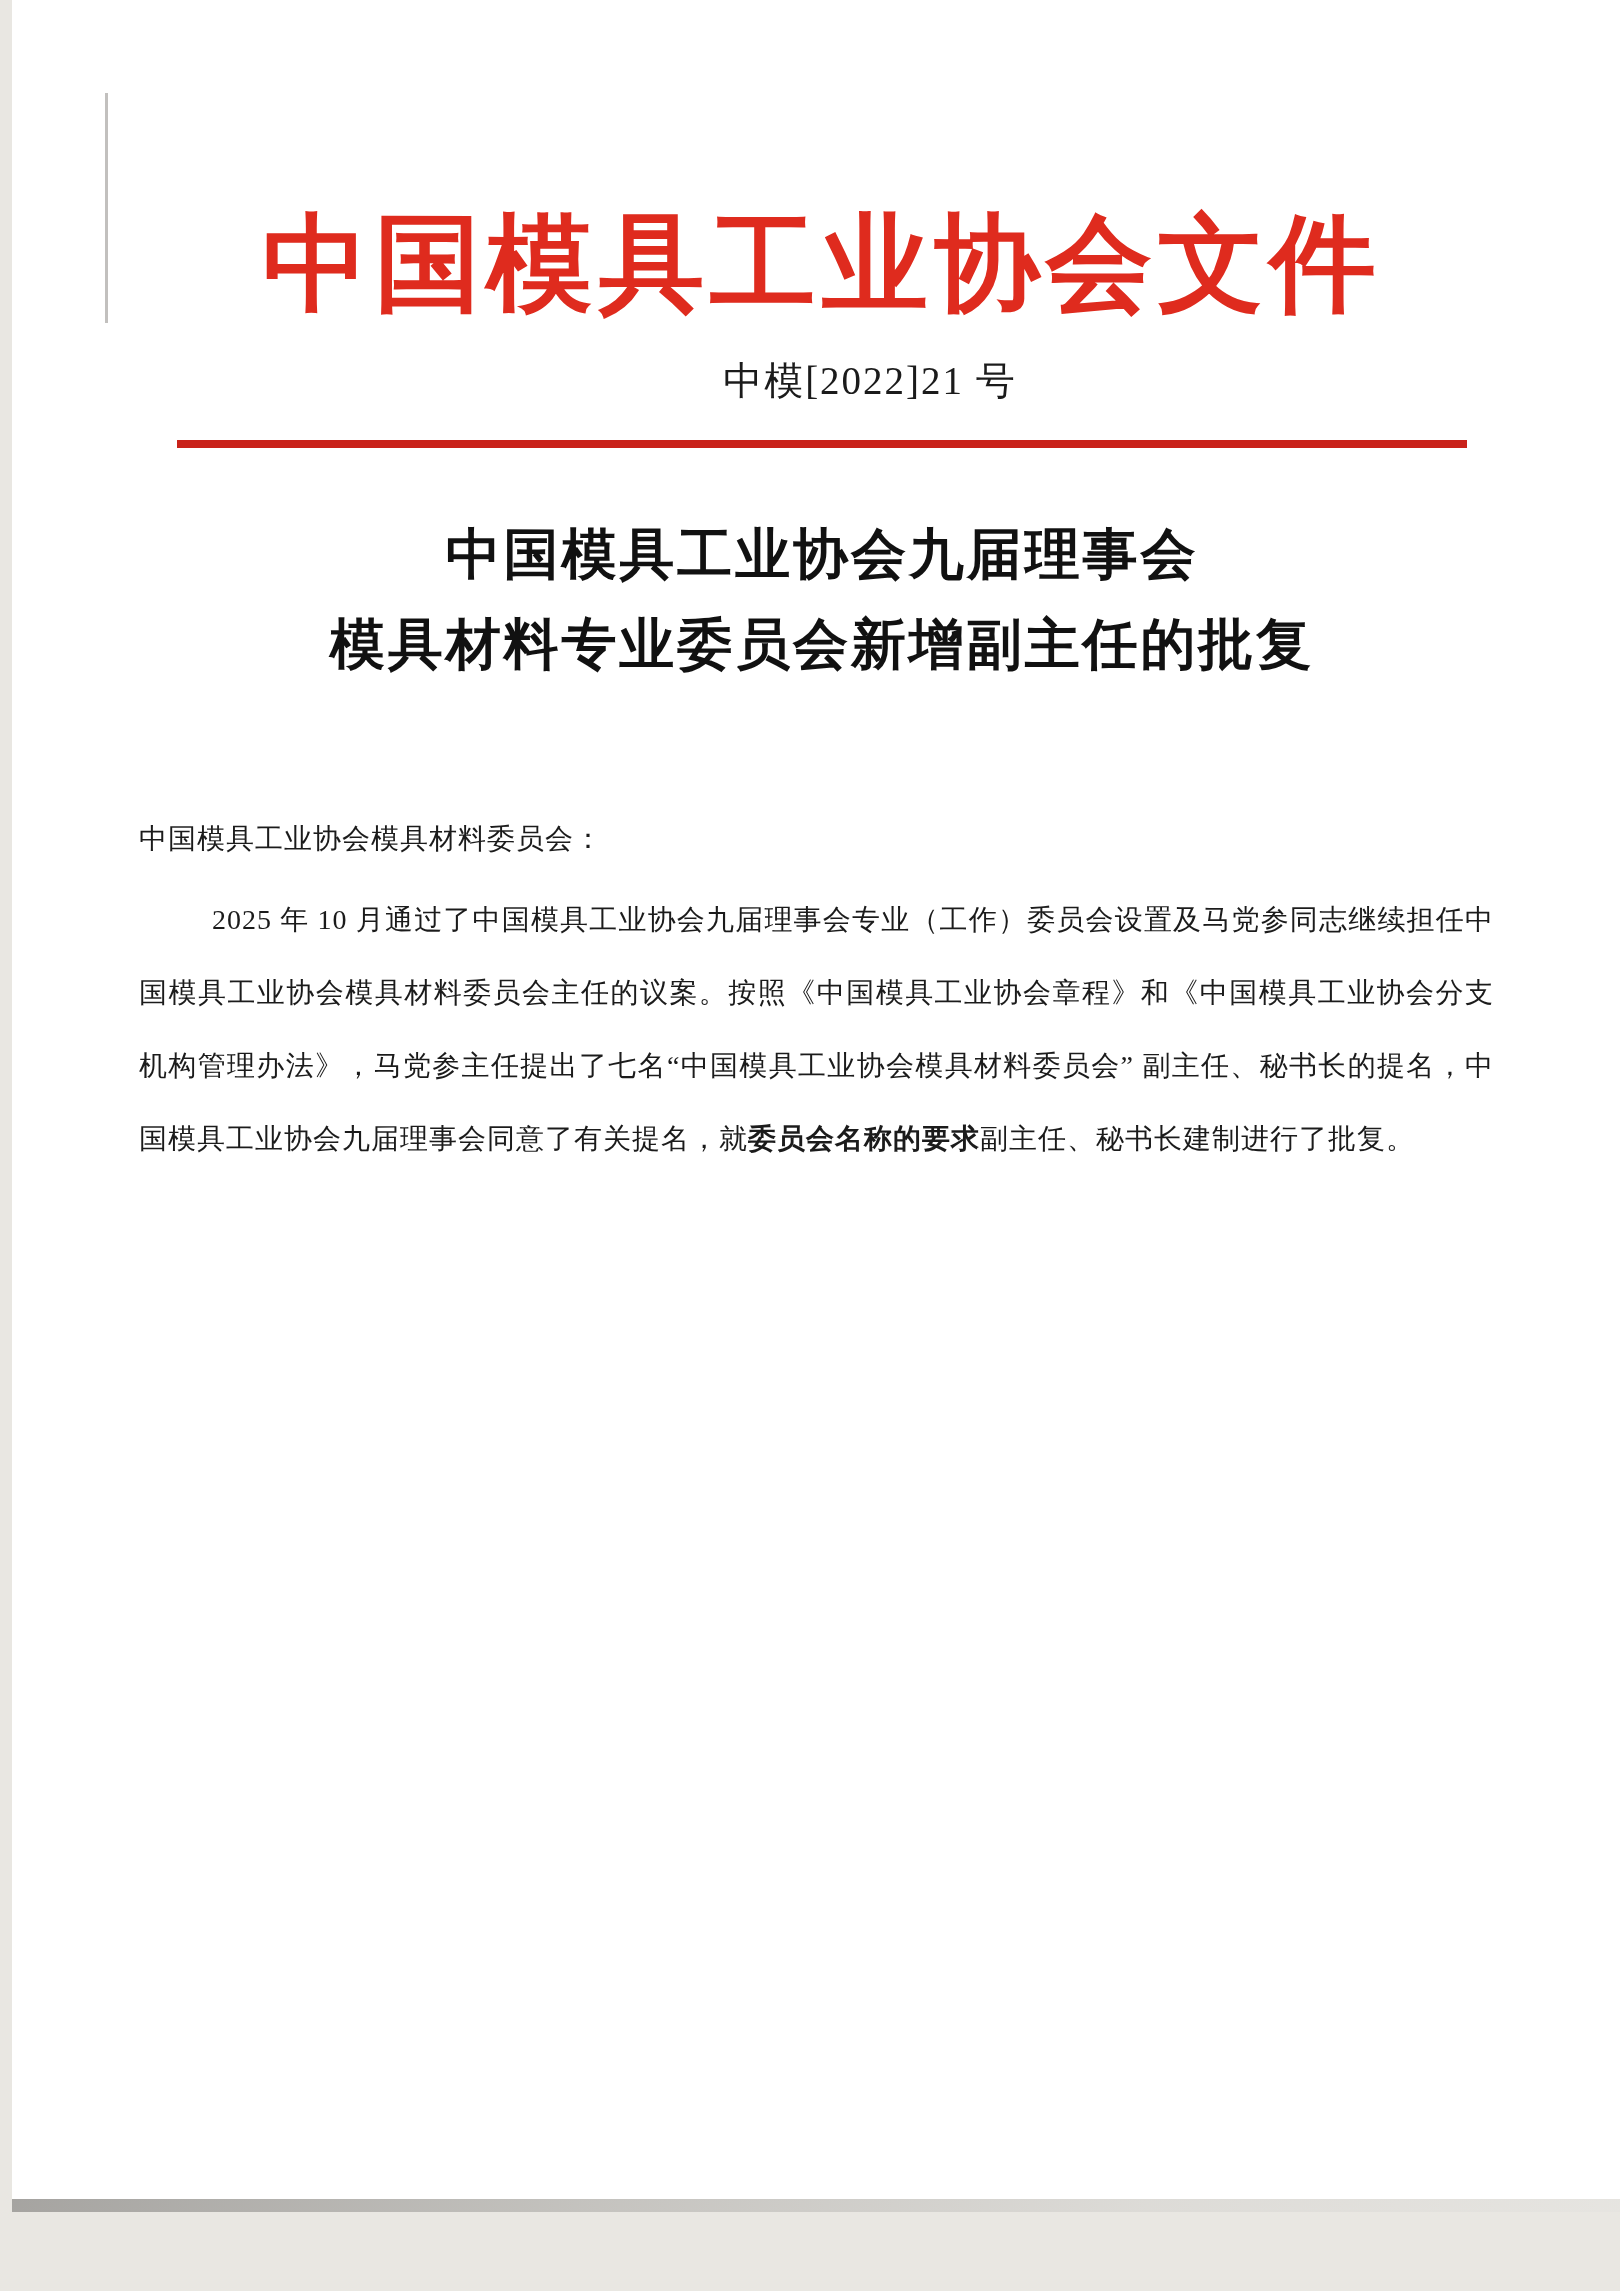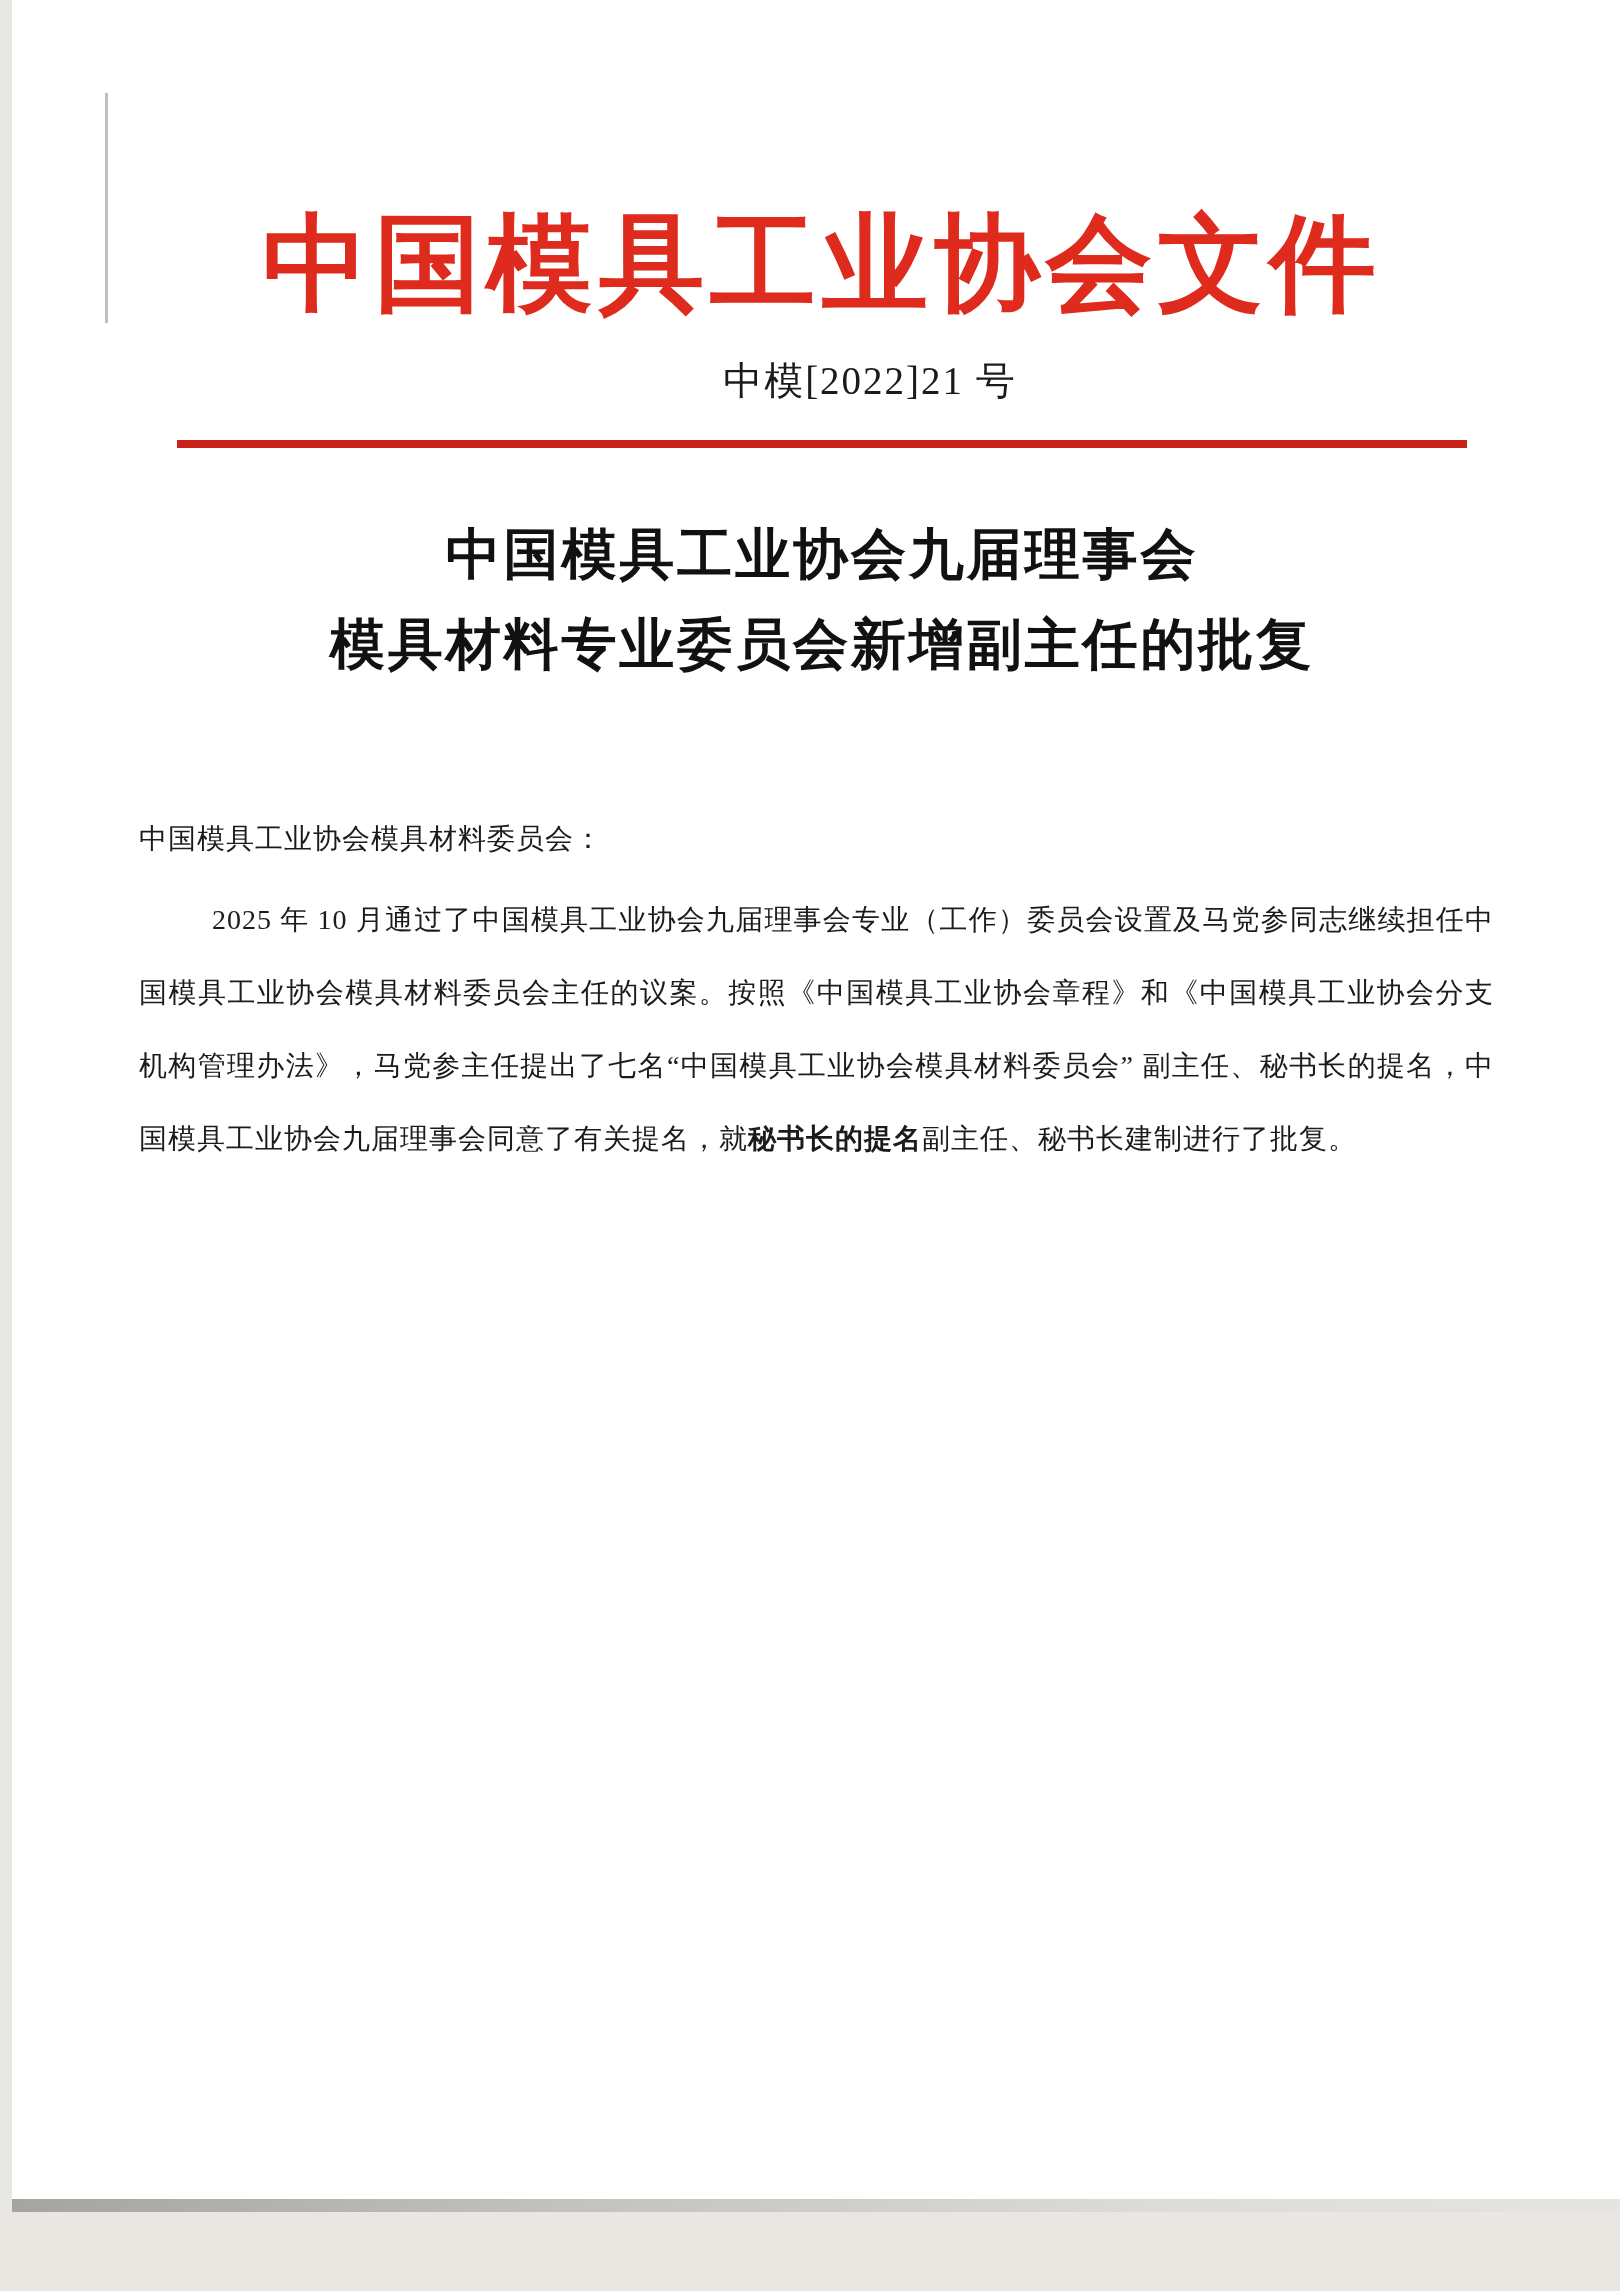--- a/index.html
+++ b/index.html
@@ -122,20 +122,20 @@
   <div class="red-rule"></div>
 
   <div class="doc-title">
     <div class="doc-title-line">中国模具工业协会九届理事会</div>
     <div class="doc-title-line">模具材料专业委员会新增副主任的批复</div>
   </div>
 
   <div class="body-block">
     <p class="salutation">中国模具工业协会模具材料委员会：</p>
     <div id="paragraphs">
-        <p class="body-para"><span>2025 年 10 月通过了中国模具工业协会九届理事会专业（工作）委员会设置及马党参同志继续担任中国模具工业协会模具材料委员会主任的议案。按照《中国模具工业协会章程》和《中国模具工业协会分支机构管理办法》，马党参主任提出了七名“中国模具工业协会模具材料委员会” 副主任、秘书长的提名，中国模具工业协会九届理事会同意了有关提名，就</span><b>秘书长的提名</b><span>副主任、秘书长建制进行了批复。</span></p>
+        <p class="body-para"><span>2025 年 10 月通过了中国模具工业协会九届理事会专业（工作）委员会设置及马党参同志继续担任中国模具工业协会模具材料委员会主任的议案。按照《中国模具工业协会章程》和《中国模具工业协会分支机构管理办法》，马党参主任提出了七名“中国模具工业协会模具材料委员会” 副主任、秘书长的提名，中国模具工业协会九届理事会同意了有关提名，就</span><b>委员会名称的要求</b><span>副主任、秘书长建制进行了批复。</span></p>
       </div>
   </div>
 
   <div class="scan-edge-bottom"></div>
 
 </div>
 
 
 </body></html>

